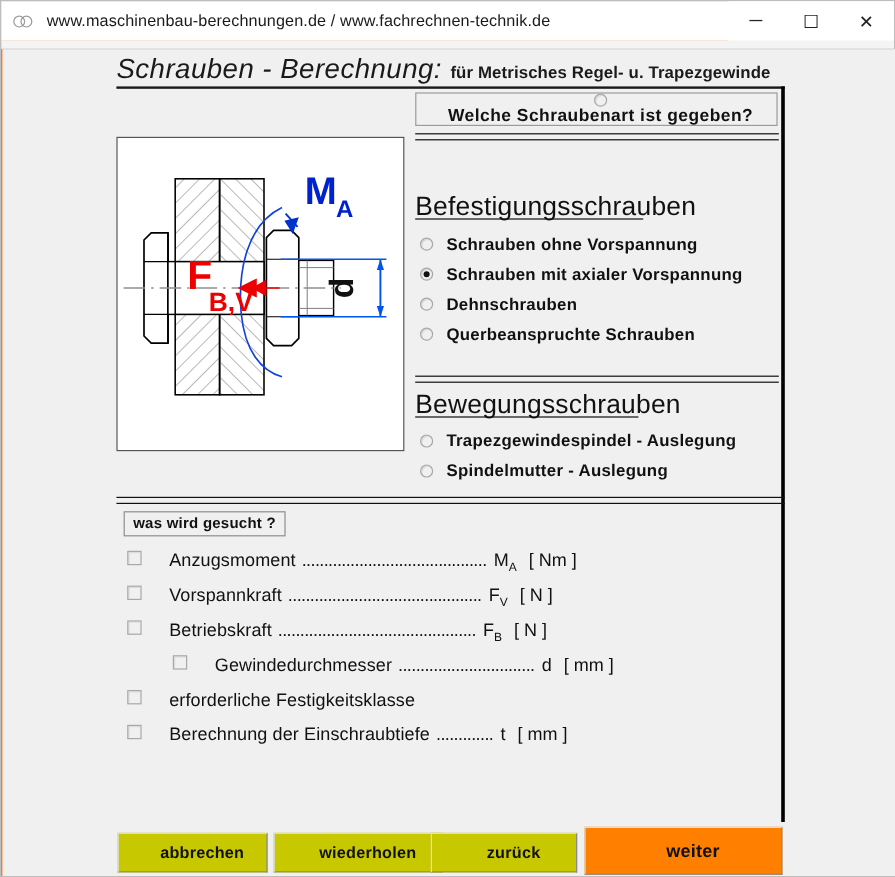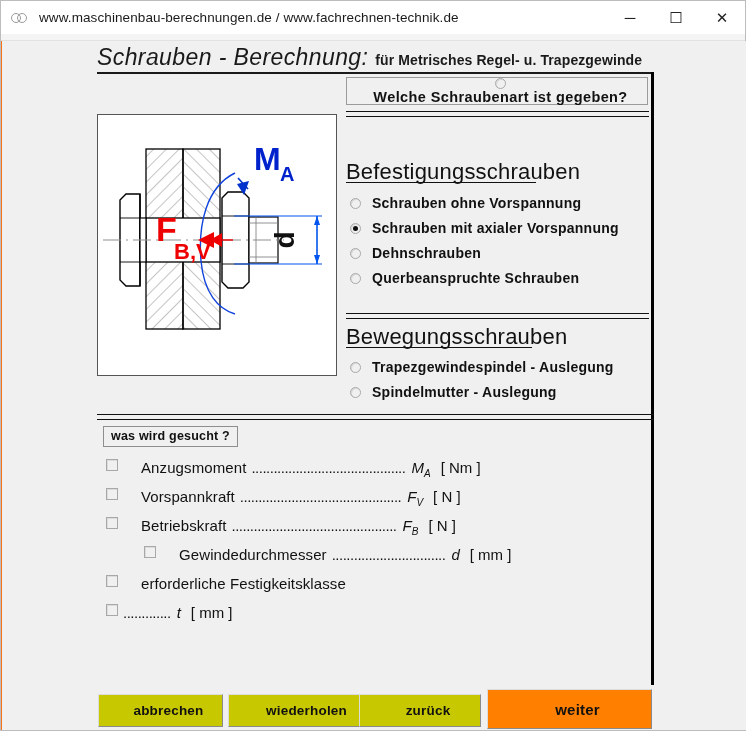--- a/index.html
+++ b/index.html
@@ -149,21 +149,21 @@
     box-sizing:border-box;flex:none;
     box-shadow:inset 1px 1px 0 #dcdcdc;
   }
   .clabel{
     font-size:15px;color:#111;margin-left:23px;white-space:nowrap;letter-spacing:0.1px;
   }
   .cdots{
     font-size:15px;color:#111;margin-left:5px;white-space:nowrap;letter-spacing:-0.5px;
   }
   .csym{
-    font-size:15px;color:#111;margin-left:6px;white-space:nowrap;font-style:italic;
+    font-size:15px;color:#111;margin-left:6px;white-space:nowrap;
   }
   .csym sub{font-size:10px;}
   .cunit{
     font-size:15px;color:#111;margin-left:10px;white-space:nowrap;
   }
 
   
   .btn{
     position:absolute;top:653px;height:33px;
     border-top:1px solid #dcdcdc;border-left:1px solid #dcdcdc;
@@ -342,20 +342,21 @@
     <div class="crow" style="top:534px;">
       <span class="cbox"></span>
       <span class="clabel">erforderliche Festigkeitsklasse</span>
       <span class="cdots"></span>
       <span class="csym"><span></span><sub></sub></span>
       <span class="cunit"></span>
     </div>
 
     <div class="crow" style="top:563px;">
       <span class="cbox"></span>
+      <span class="clabel">Berechnung der Einschraubtiefe</span>
       <span class="cdots">.............</span>
       <span class="csym"><span>t</span><sub></sub></span>
       <span class="cunit">[ mm ]</span>
     </div>
 
     <div class="btn olive" id="btn-abbrechen">abbrechen</div>
     <div class="btn olive" id="btn-wiederholen">wiederholen</div>
     <div class="btn olive" id="btn-zuerueck">zurück</div>
     <div class="btn orange" id="btn-weiter">weiter</div>
 

